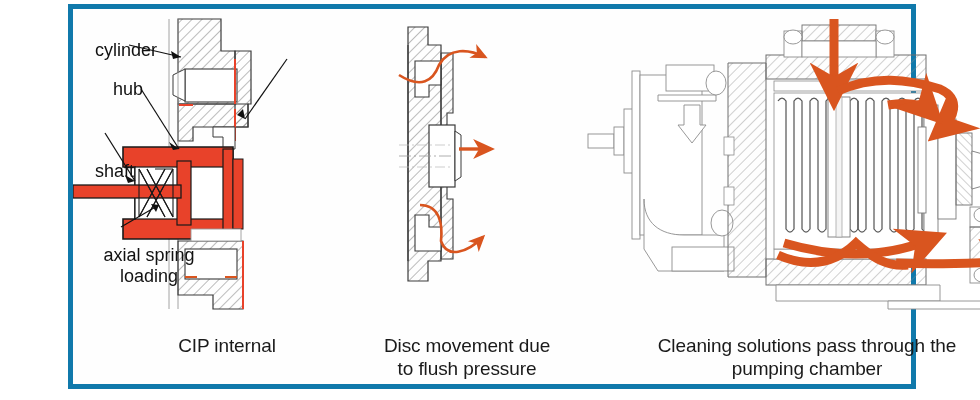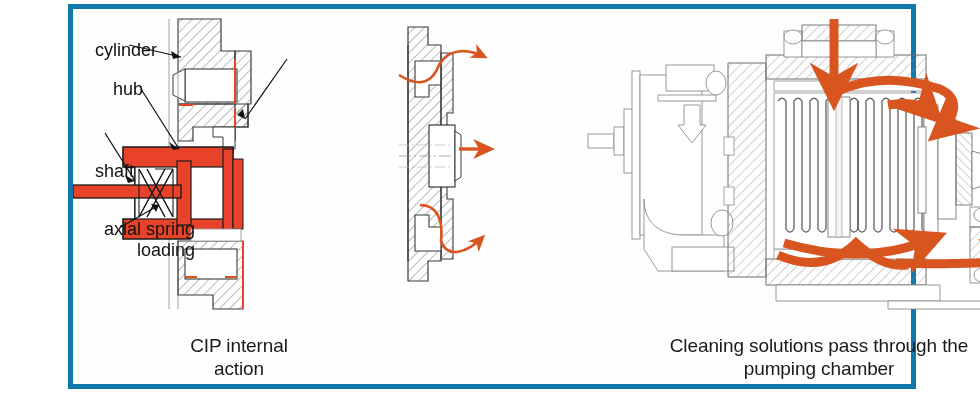--- a/index.html
+++ b/index.html
@@ -42,21 +42,21 @@
   .panel-art {
     position: absolute;
     left: 0; top: 0;
     width: 100%;
     height: 322px;
   }
   .panel-art svg { display: block; width: 100%; height: 100%; }
 
   .caption {
     position: absolute;
-    left: 16px;
+    left: 4px;
     width: 100%;
     text-align: center;
     font-family: "Liberation Sans", sans-serif;
     font-size: 19px;
     line-height: 23px;
     color: #1a1a1a;
     letter-spacing: -0.1px;
   }
   #caption-cip      { top: 325px; }
   #caption-disc     { top: 325px; }
@@ -148,25 +148,24 @@
             <polygon points="62,172 52,166 55,174"></polygon>
             <polygon points="86,196 78,195 83,203"></polygon>
             <polygon points="172,110 170,100 164,106"></polygon>
           </g>
         </svg>
       </div>
 
       <div class="callout-label" style="left:22px; top:31px;">cylinder</div>
       <div class="callout-label" style="left:40px; top:70px;">hub</div>
       <div class="callout-label" style="left:22px; top:112px;margin-top:40px;">shaft</div>
-      <div class="callout-label multiline" style="left:30px; top:210px; text-align:right; width:92px;">axial spring loading</div>
+      <div class="callout-label multiline" style="left:30px; top:236px; text-align:center; width:92px;">axial spring loading</div>
 
       <div class="caption" id="caption-cip">
         <div>CIP internal</div>
-        <div>action</div>
       </div>
     </div>
 
     <div class="panel" id="panel-disc">
       <div class="panel-art">
         <svg viewBox="0 0 180 322" preserveAspectRatio="xMidYMid meet">
           <defs>
             <pattern id="hatchC" width="7" height="7" patternTransform="rotate(45)" patternUnits="userSpaceOnUse">
               <line x1="0" y1="0" x2="0" y2="7" stroke="#6b6b6b" stroke-width="0.9"></line>
             </pattern>
@@ -199,20 +198,24 @@
           </g>
           <g>
             <path d="M86,140 L118,140" fill="none" stroke="#d9551f" stroke-width="3.4" marker-end="url(#flowArrow)"></path>
           </g>
           <g>
             <path d="M47,196 C66,196 70,214 68,232 C74,250 94,244 110,228" fill="none" stroke="#d9551f" stroke-width="2.6" marker-end="url(#flowArrow)"></path>
           </g>
         </svg>
       </div>
 
+      <div class="caption" id="caption-disc">
+        <div>Disc movement due</div>
+        <div>to flush pressure</div>
+      </div>
     </div>
 
     <div class="panel" id="panel-cleaning">
       <div class="panel-art">
         <svg viewBox="0 0 430 322" preserveAspectRatio="xMidYMid meet">
           <defs>
             <pattern id="hatchD" width="7" height="7" patternTransform="rotate(45)" patternUnits="userSpaceOnUse">
               <line x1="0" y1="0" x2="0" y2="7" stroke="#8a8a8a" stroke-width="0.8"></line>
             </pattern>
             <pattern id="hatchE" width="6" height="6" patternTransform="rotate(-45)" patternUnits="userSpaceOnUse">

